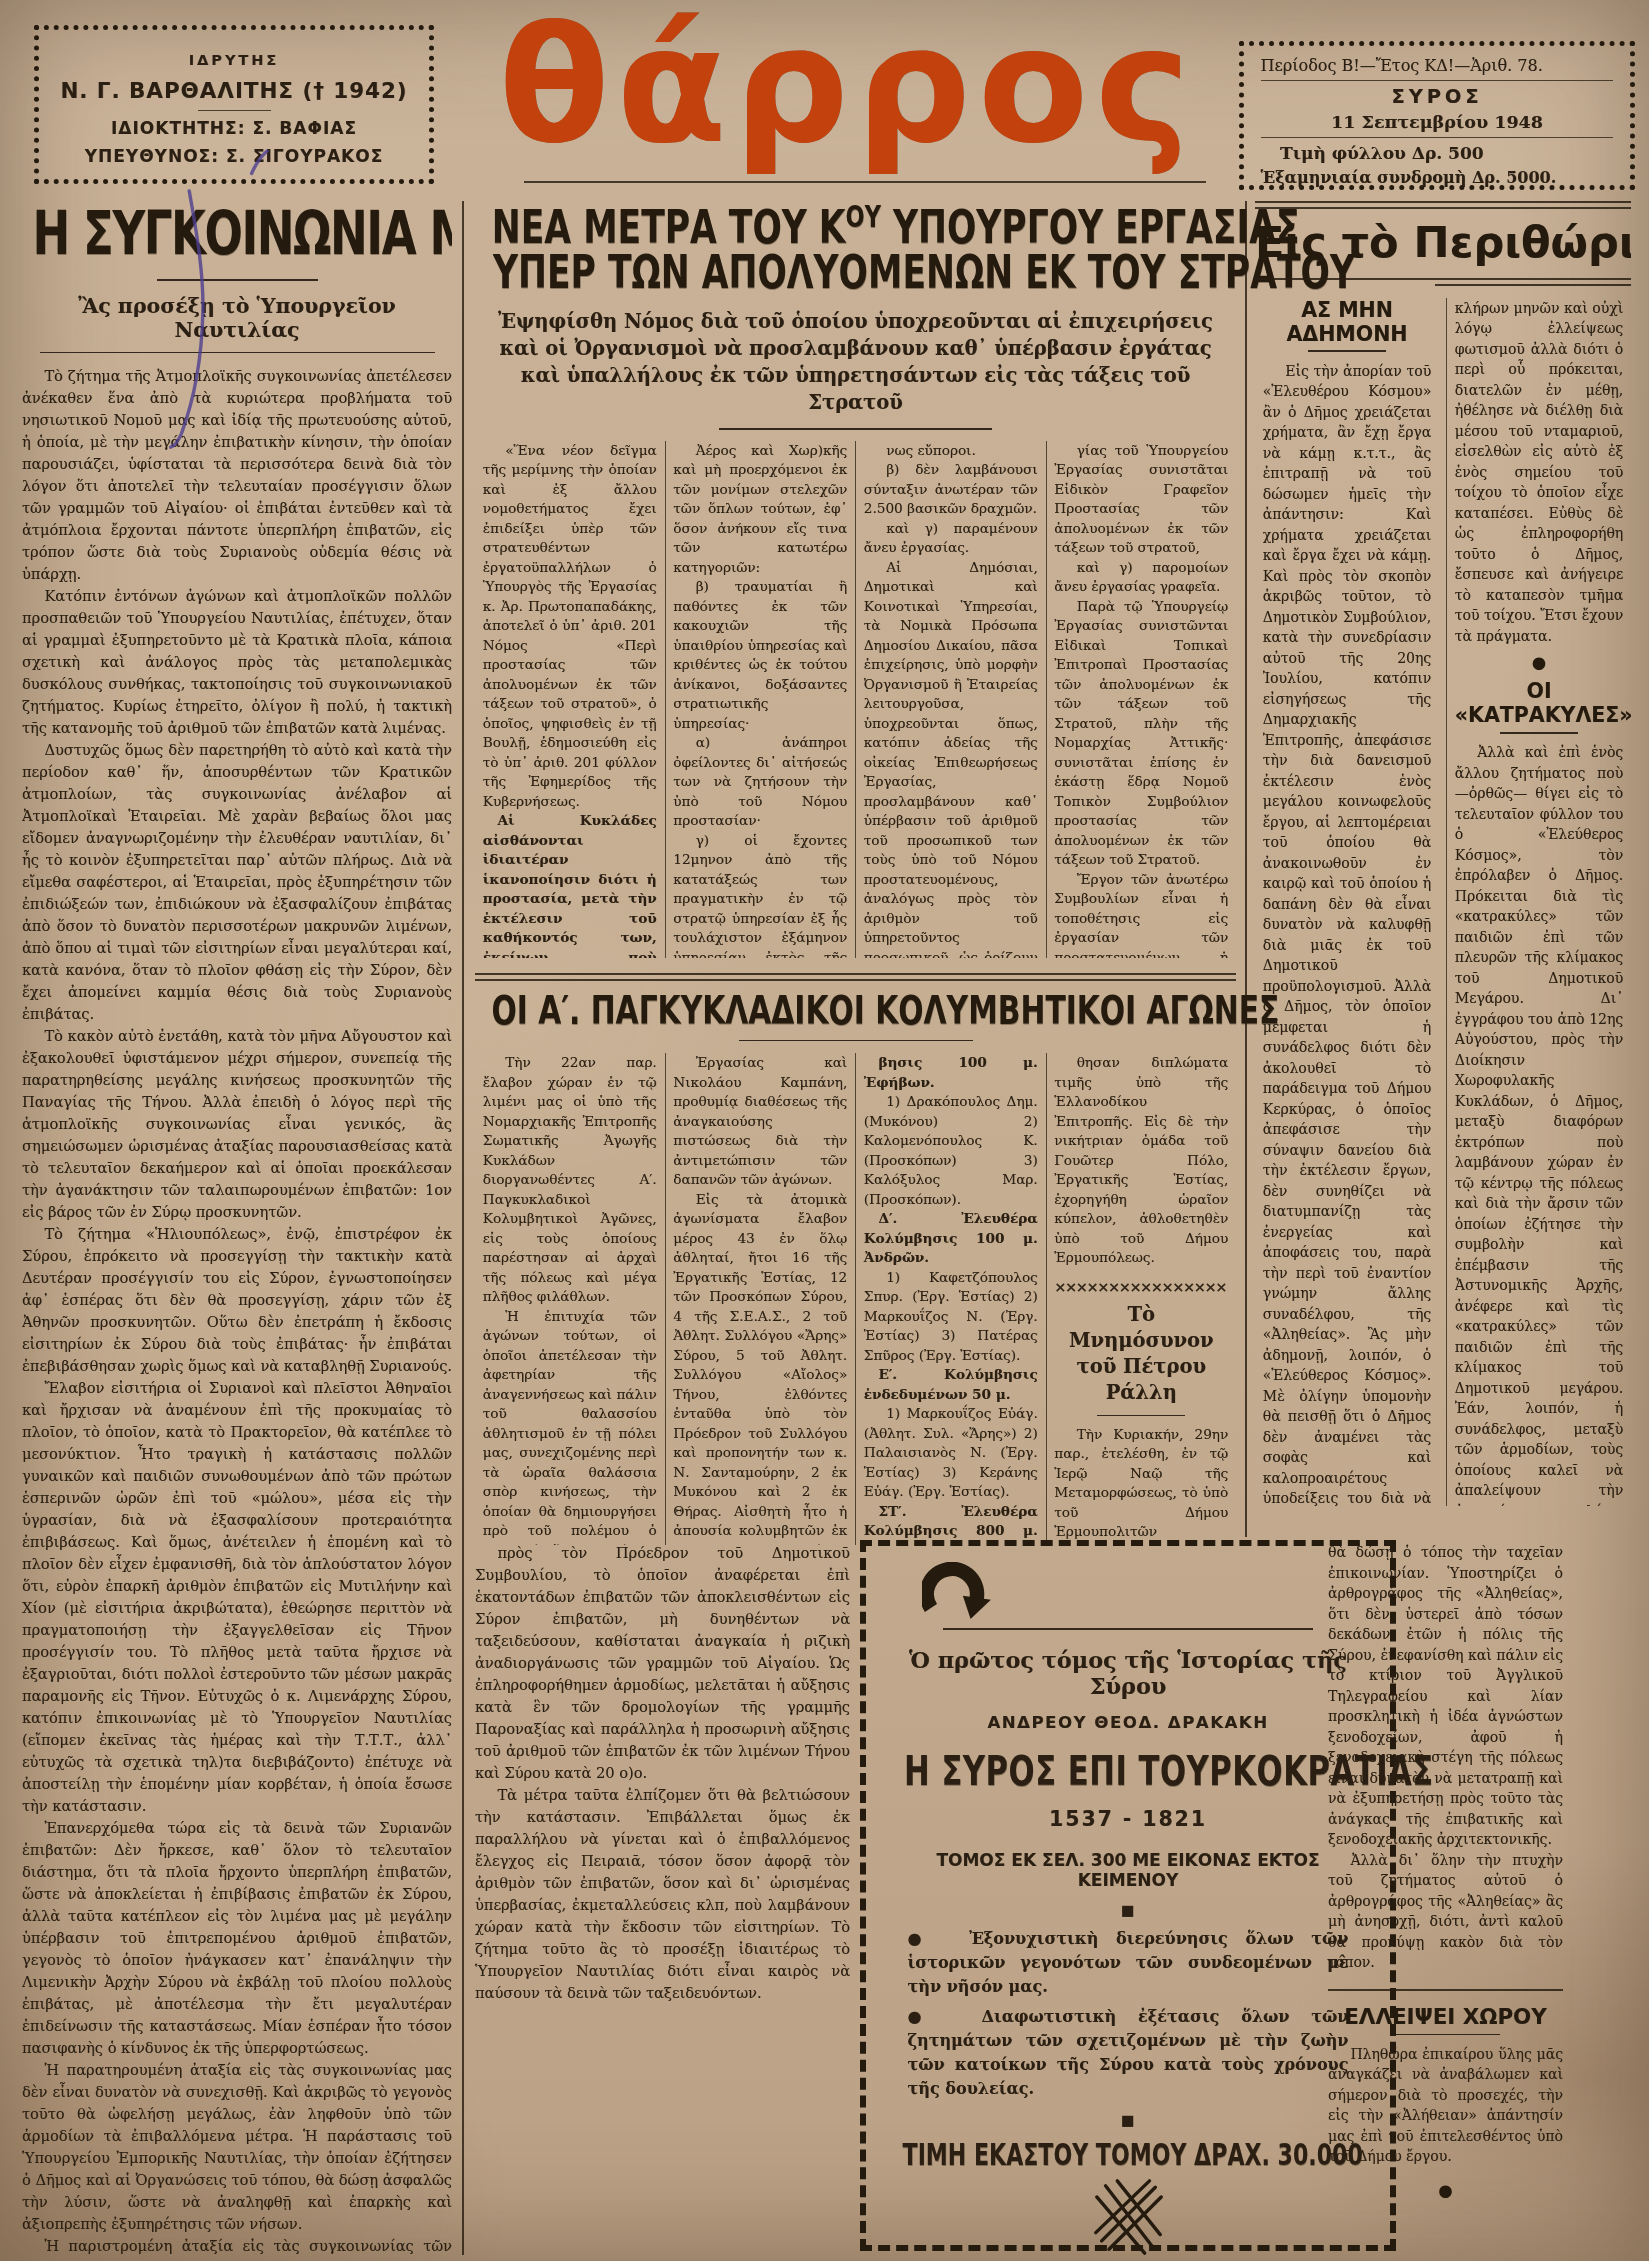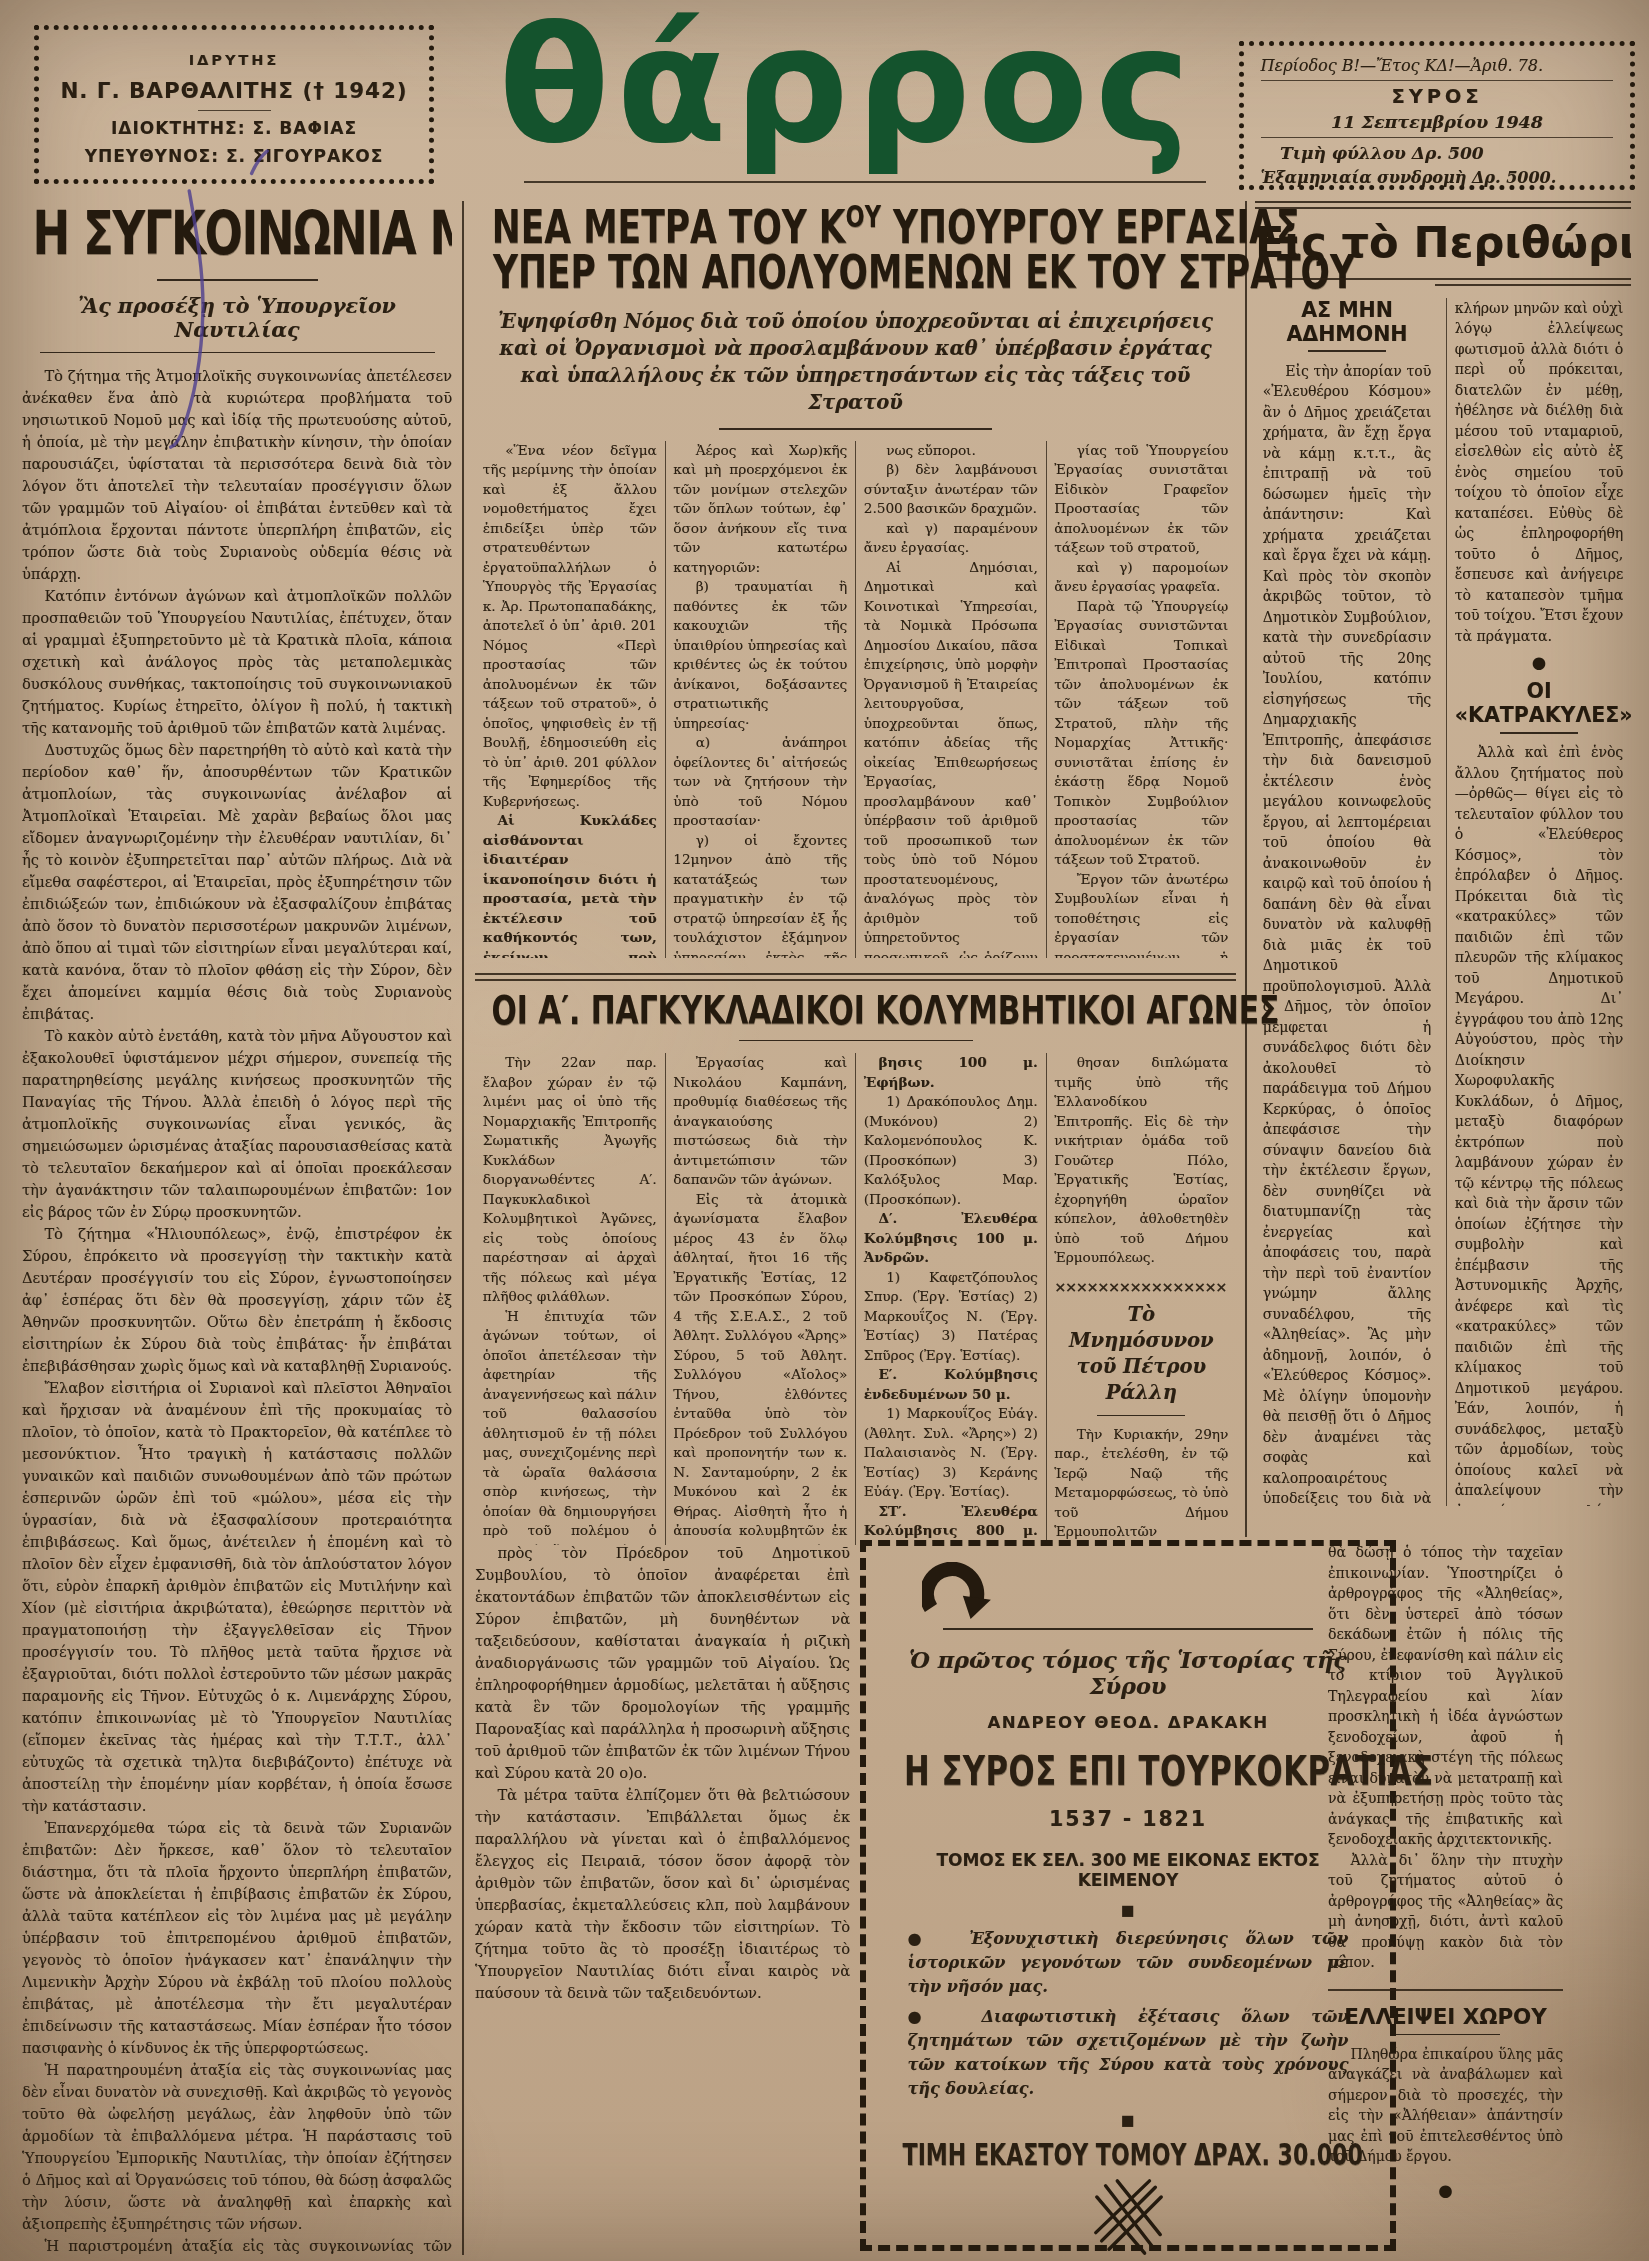--- a/index.html
+++ b/index.html
@@ -10,21 +10,21 @@
     background:
       radial-gradient(682px 439px at 6% 97%, rgba(92,63,36,.22), transparent 60%),
       radial-gradient(536px 390px at 97% 92%, rgba(92,63,36,.26), transparent 60%),
       radial-gradient(780px 292px at 50% -2%, rgba(255,242,218,.16), transparent 70%),
       radial-gradient(390px 244px at 30% 45%, rgba(255,240,210,.08), transparent 70%),
       linear-gradient(180deg,#c9b298 0%,#c5ad91 55%,#bba185 100%);
     box-shadow: inset 0 0 127px rgba(60,40,20,.45);
   }
   .abs{position:absolute;}
   .sans{font-family:"DejaVu Sans", sans-serif;}
-  .serif{font-family:"DejaVu Serif", serif;font-style:italic;}
+  .serif{font-family:"DejaVu Serif", serif;}
   .ctr{text-align:center;}
   .just{text-align:justify;}
   .b{font-weight:bold;}
   .soft{text-shadow:0.3px 0.4px 0.4px rgba(40,28,14,.38);}
 
   
   .obox{border:5.4px dotted #241a0e; background:rgba(255,244,224,.05);}
   .obox .inrule{height:1.5px;background:#241a0e;opacity:.75;margin:6.8px auto;}
 
   .vrule{width:1.5px;background:#2a1f12;opacity:.82;}
@@ -62,21 +62,21 @@
   <div class="ctr sans soft" style="padding-top:20.5px;">
     <div style="font-size:14.6px;letter-spacing:2.9px;font-weight:bold;">ΙΔΡΥΤΗΣ</div>
     <div class="b" style="font-size:21.4px;margin-top:10.7px;letter-spacing:1px;">Ν. Γ. ΒΑΡΘΑΛΙΤΗΣ († 1942)</div>
     <div class="inrule" style="width:73px;"></div>
     <div class="b" style="font-size:17px;letter-spacing:1px;">ΙΔΙΟΚΤΗΤΗΣ: Σ. ΒΑΦΙΑΣ</div>
     <div class="b" style="font-size:17px;margin-top:7.8px;letter-spacing:1px;">ΥΠΕΥΘΥΝΟΣ: Σ. ΣΙΓΟΥΡΑΚΟΣ</div>
   </div>
 </div>
 
 <div class="abs ctr" style="left:463px;top:3.9px;width:770px;">
-  <div class="sans b soft" style="font-size:161px;line-height:1.02;letter-spacing:6.8px;color:#14532d;">θάρρος</div>
+  <div class="sans b soft" style="font-size:161px;line-height:1.02;letter-spacing:6.8px;color:#c2410c;">θάρρος</div>
 </div>
 <div class="abs" style="left:524px;top:181px;width:682px;height:2.4px;background:#241a0e;opacity:.8;"></div>
 
 <div class="abs obox" style="left:1239px;top:41px;width:386px;height:139px;">
   <div style="padding:9.7px 16.6px 0;">
     <div class="serif soft" style="font-size:16px;">Περίοδος Β!—Ἔτος ΚΔ!—Ἀριθ. 78.</div>
     <div class="inrule" style="width:100%;height:1px;margin:4.9px auto;"></div>
     <div class="ctr sans b soft" style="font-size:19.5px;letter-spacing:3.9px;">ΣΥΡΟΣ</div>
     <div class="ctr serif b soft" style="font-size:17.5px;margin-top:3.9px;">11 Σεπτεμβρίου 1948</div>
     <div class="inrule" style="width:100%;height:1px;margin:4.9px auto;"></div>

